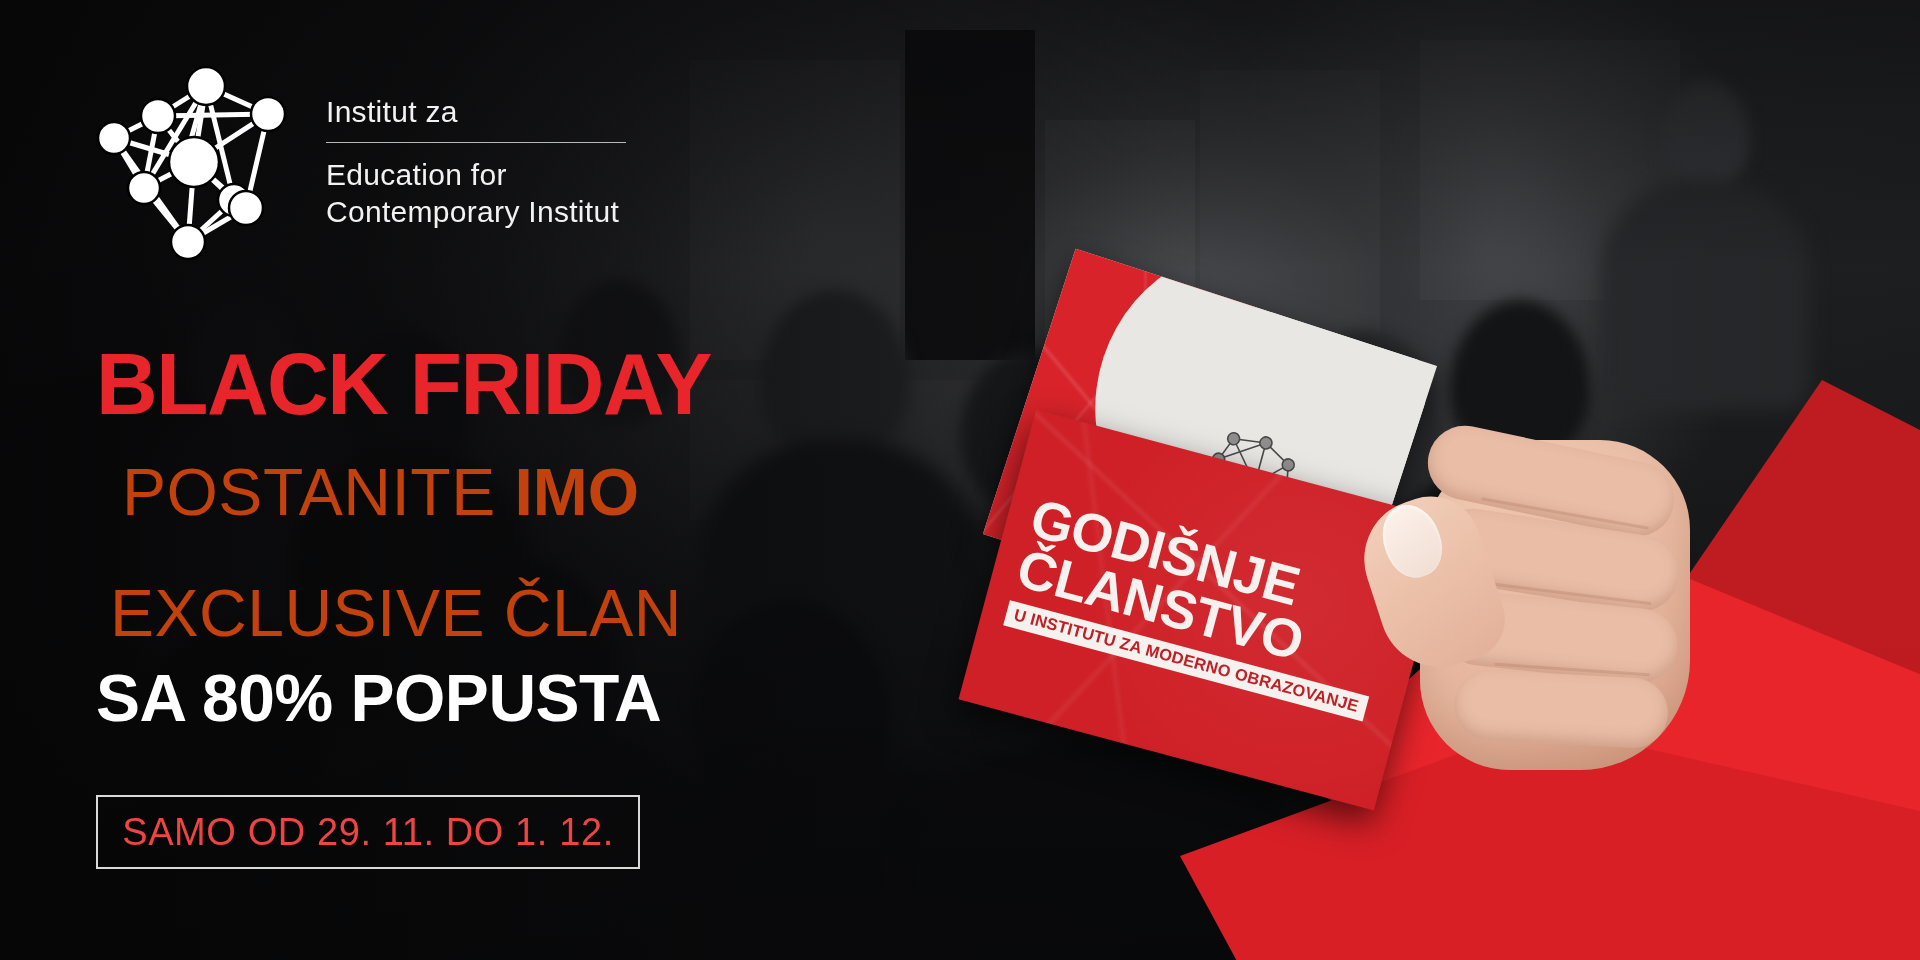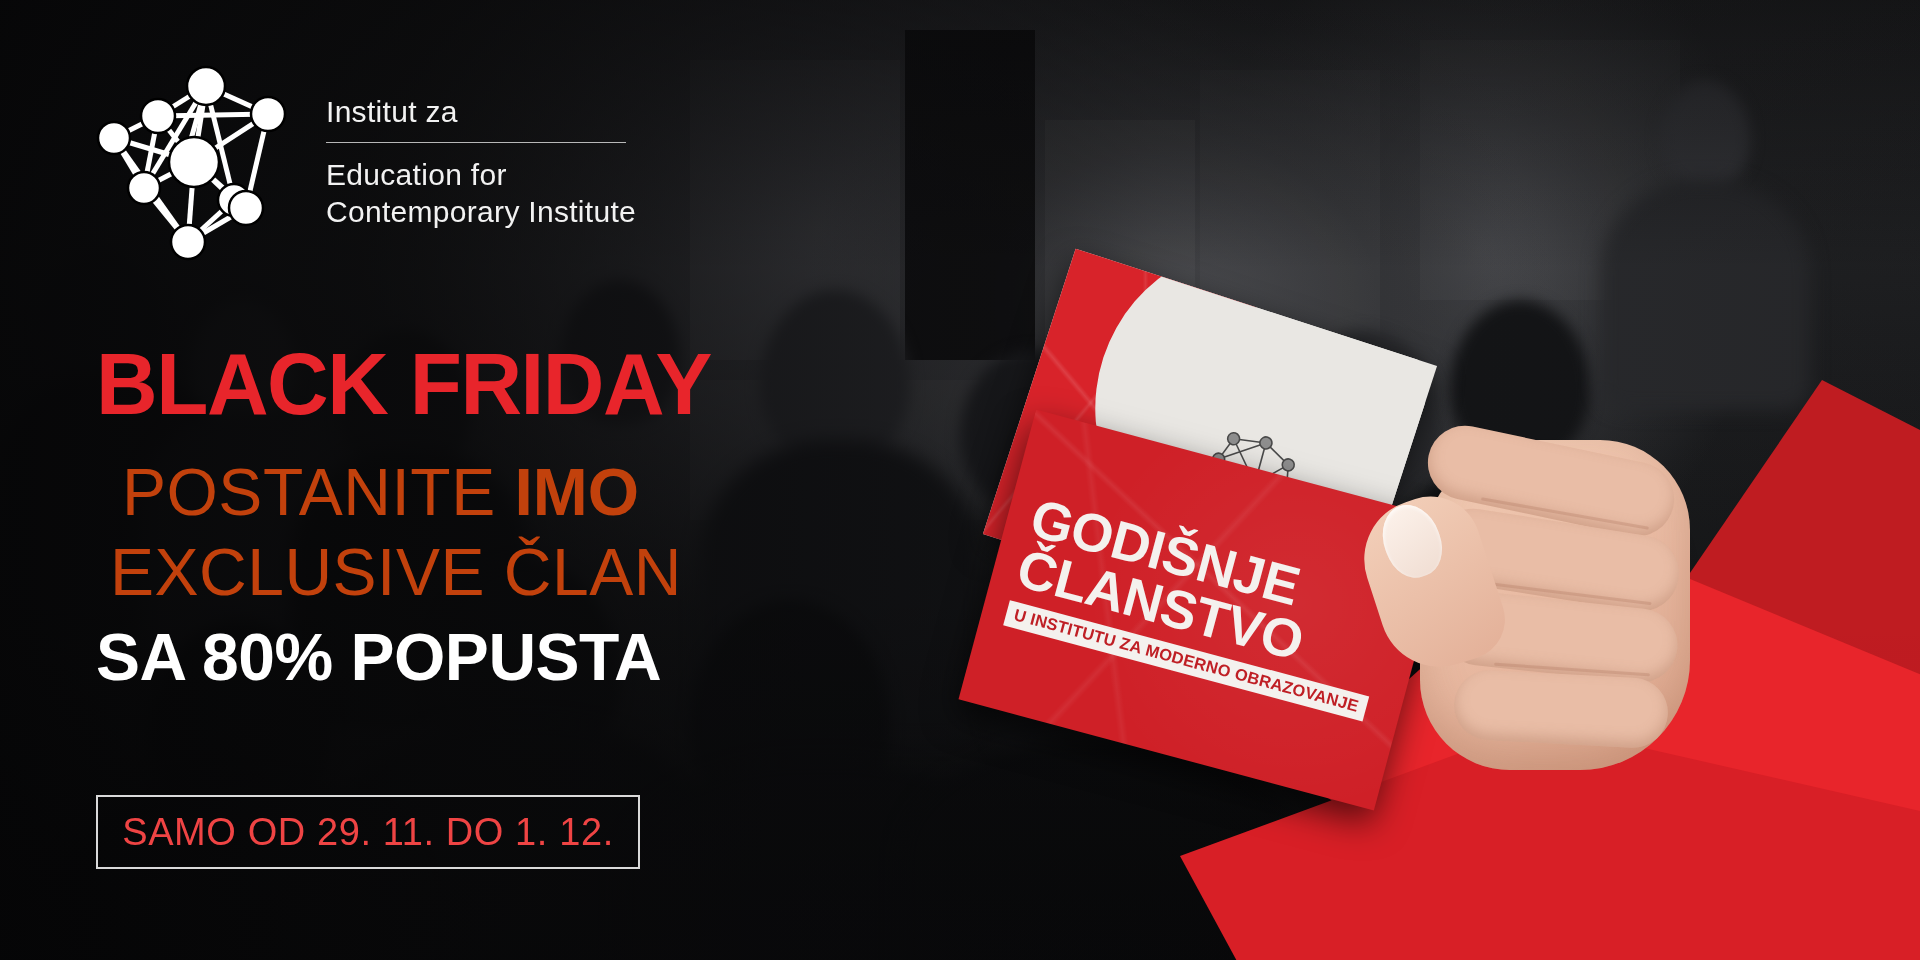--- a/index.html
+++ b/index.html
@@ -72,21 +72,21 @@
     margin:0 0 24px 0;
     transform:scaleX(.97);transform-origin:left center;
   }
   .subline{
     color:#c2410c;white-space:nowrap;margin:0;
     font-size:66px;line-height:80px;letter-spacing:.5px;
   }
   .sub-light{font-weight:300;}
   .sub-bold{font-weight:bold;letter-spacing:0;}
   #line-postanite{padding-left:26px;}
-  #line-exclusive{padding-left:14px;}
+  #line-exclusive{padding-left:14px;margin-top:41px;}
   #line-popusta{
     font-weight:bold;font-size:66px;line-height:82px;
     letter-spacing:-.5px;color:#fff;margin:4px 0 0 0;white-space:nowrap;
   }
 
   
   #date-box{
     position:absolute;left:96px;top:795px;
     width:540px;height:70px;
     border:2px solid rgba(255,255,255,.85);
@@ -291,21 +291,21 @@
         <circle cx="100" cy="190" r="17"></circle>
         <circle cx="146" cy="148" r="16"></circle>
         <circle cx="158" cy="156" r="17"></circle>
       </g>
     </svg>
 
     <div id="logo-words">
       <div class="wordline">Institut za</div>
       <div id="word-divider"></div>
       <div class="wordline">Education for</div>
-      <div class="wordline">Contemporary Institute</div>
+      <div class="wordline">Contemporary Institut</div>
     </div>
   </div>
 
   <div id="copy">
     <div id="headline-bf">BLACK FRIDAY</div>
 
     <div class="subline" id="line-postanite">
       <span class="sub-light">POSTANITE</span><span>&nbsp;</span><span class="sub-bold">IMO</span>
     </div>
 

